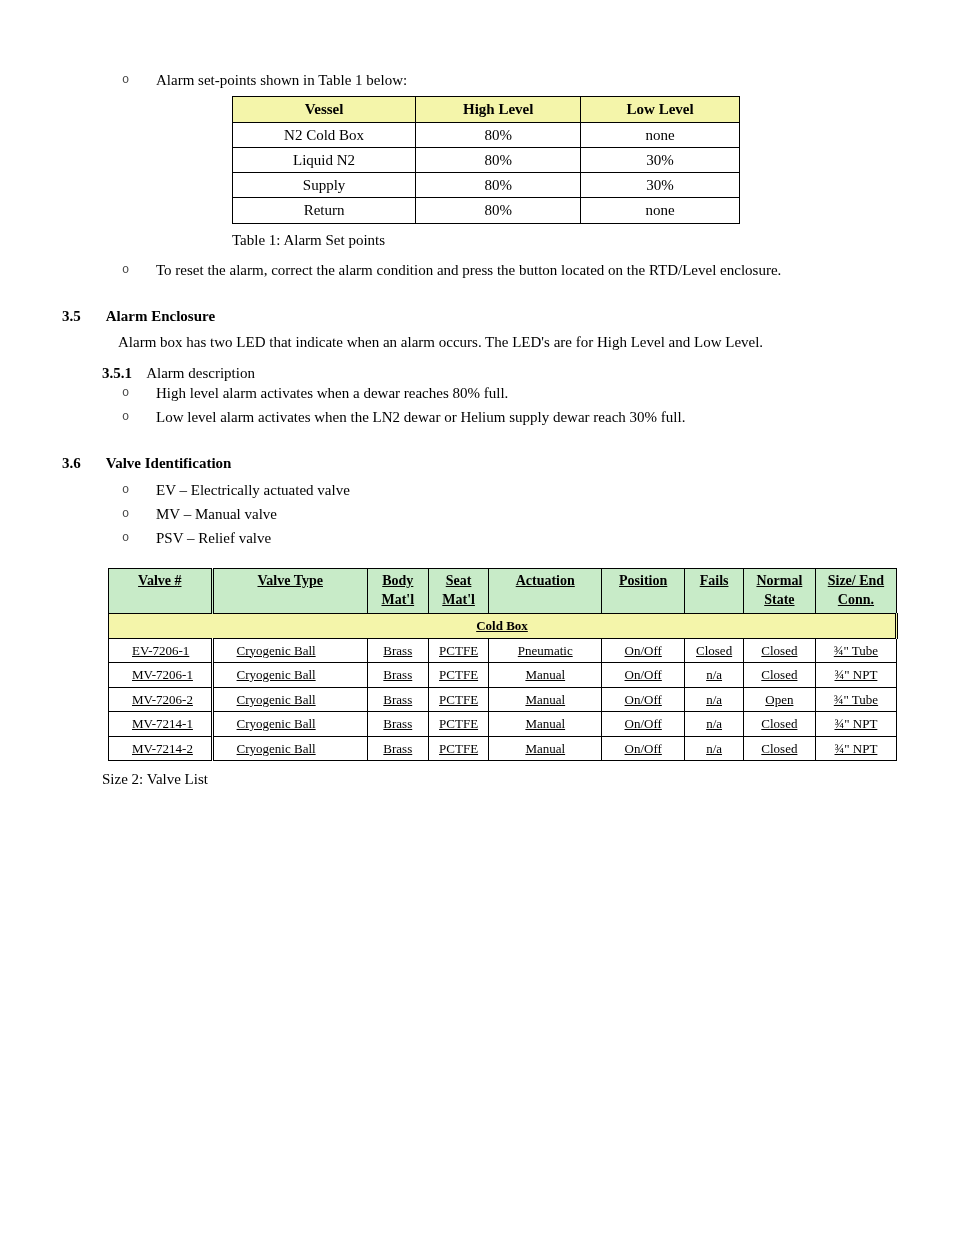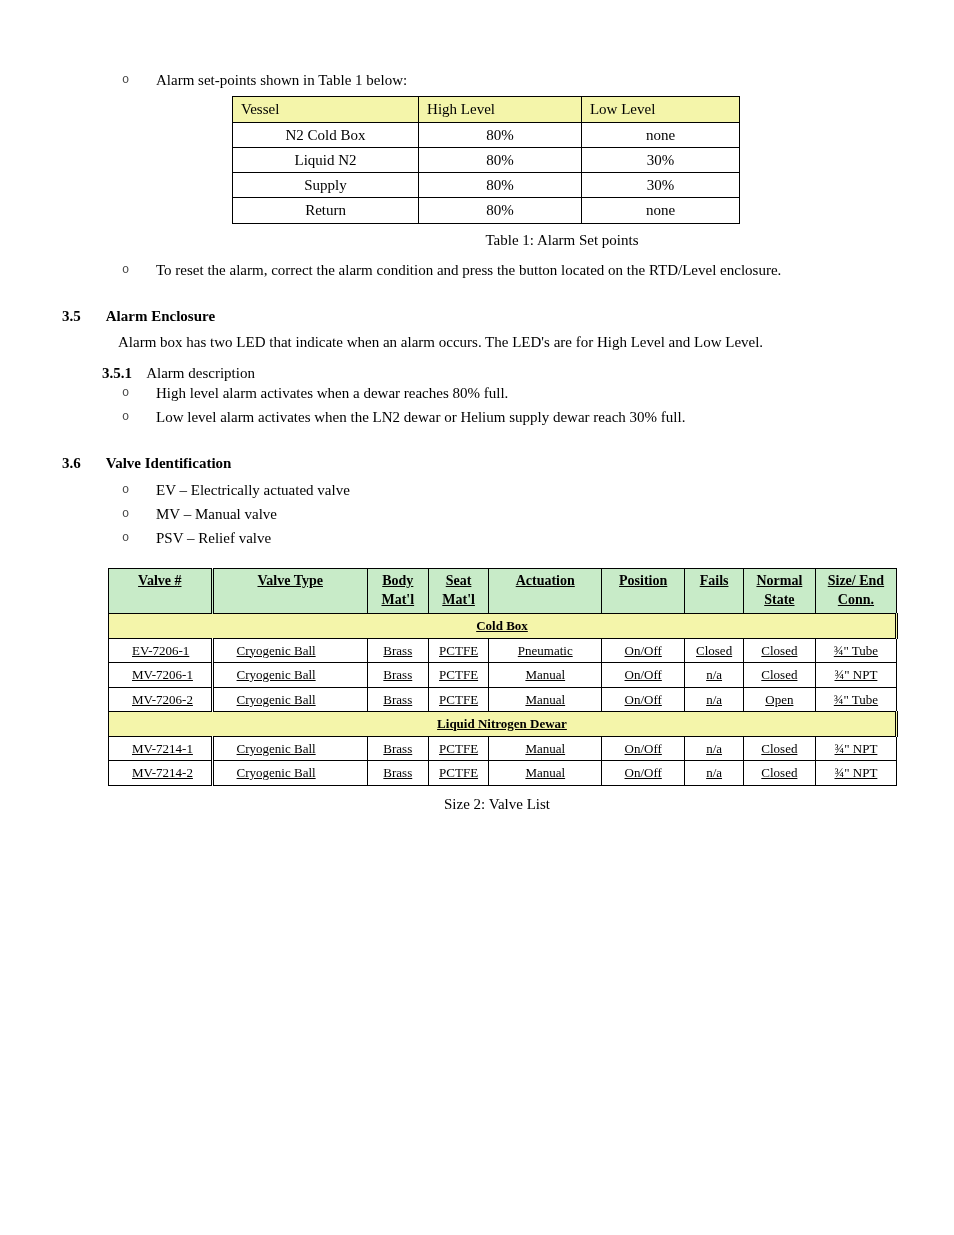--- a/index.html
+++ b/index.html
@@ -33,22 +33,22 @@
   table.setpoints th,table.setpoints td{
     border:1px solid #000;
     padding:2px 8px;
     font-size:15px;
     text-align:center;
     vertical-align:top;
     height:18px;
   }
   table.setpoints th{
     background:#f4f5aa;
-    font-weight:normal;
-    text-align:left;
+    font-weight:bold;
+    text-align:center;
   }
   .section-num{font-weight:bold;display:inline-block;width:40px}
   .section-title{font-weight:bold}
   .section-head{margin:26px 0 6px 0}
   .sub-num{font-weight:bold}
   .valves-wrap{margin-top:20px}
   table.valves{
     border-collapse:collapse;
     width:790px;
     margin-left:46px;
@@ -81,21 +81,21 @@
   table.valves col.c1{width:92px}
   table.valves col.c2{width:138px}
   table.valves col.c3{width:54px}
   table.valves col.c4{width:54px}
   table.valves col.c5{width:100px}
   table.valves col.c6{width:74px}
   table.valves col.c7{width:52px}
   table.valves col.c8{width:64px}
   table.valves col.c9{width:72px}
   .para-body{margin:4px 0 10px 0}
-  .center{text-align:center}
+  .center{}
 </style>
 </head>
 <body>
 
 <div class="indent-block">
   <div class="o-bullet">
     <div class="marker">o</div>
     <div class="content">Alarm set-points shown in Table 1 below:</div>
   </div>
 
@@ -238,23 +238,20 @@
         <td class="left">Cryogenic Ball</td>
         <td>Brass</td>
         <td>PCTFE</td>
         <td>Manual</td>
         <td>On/Off</td>
         <td>n/a</td>
         <td>Open</td>
         <td>¾" Tube</td>
       </tr>
 
-      <tr class="grp">
-        <td colspan="9">Liquid Nitrogen Dewar</td>
-      </tr>
       <tr>
         <td class="left">MV-7214-1</td>
         <td class="left">Cryogenic Ball</td>
         <td>Brass</td>
         <td>PCTFE</td>
         <td>Manual</td>
         <td>On/Off</td>
         <td>n/a</td>
         <td>Closed</td>
         <td>¾" NPT</td>

